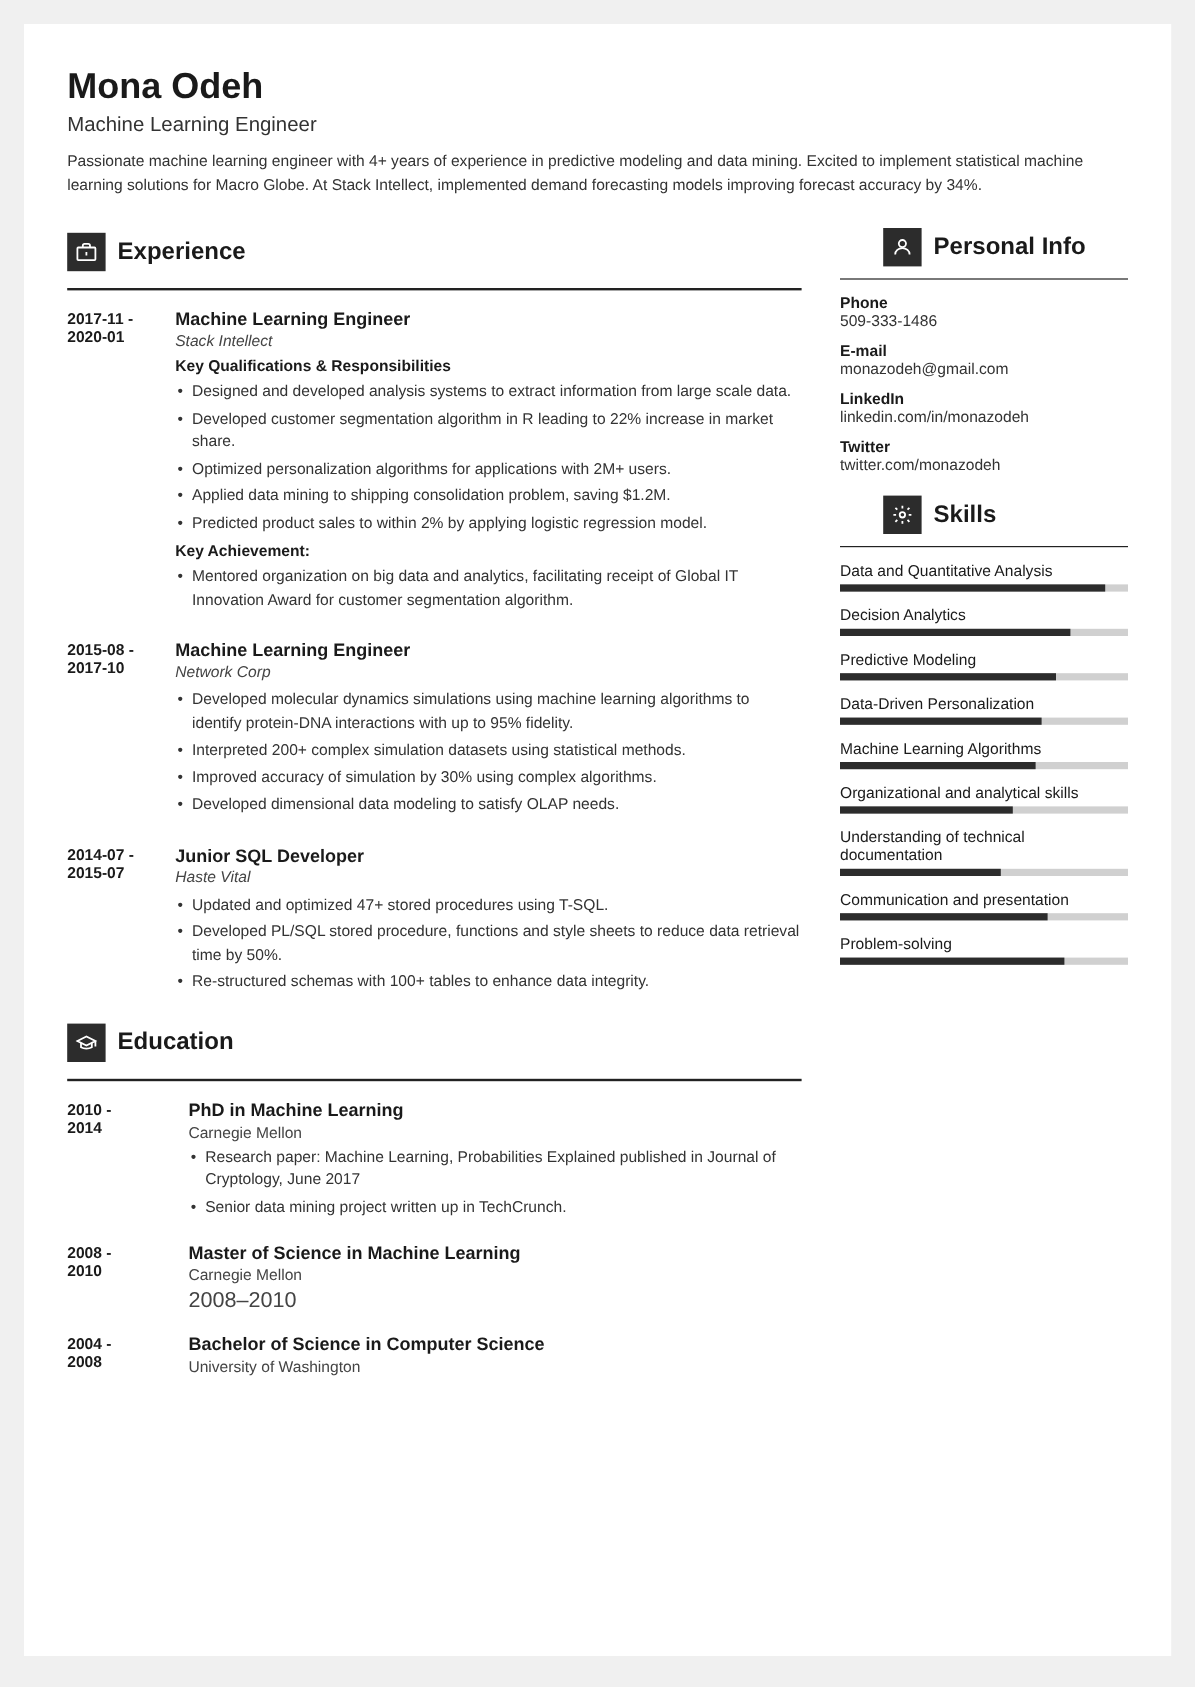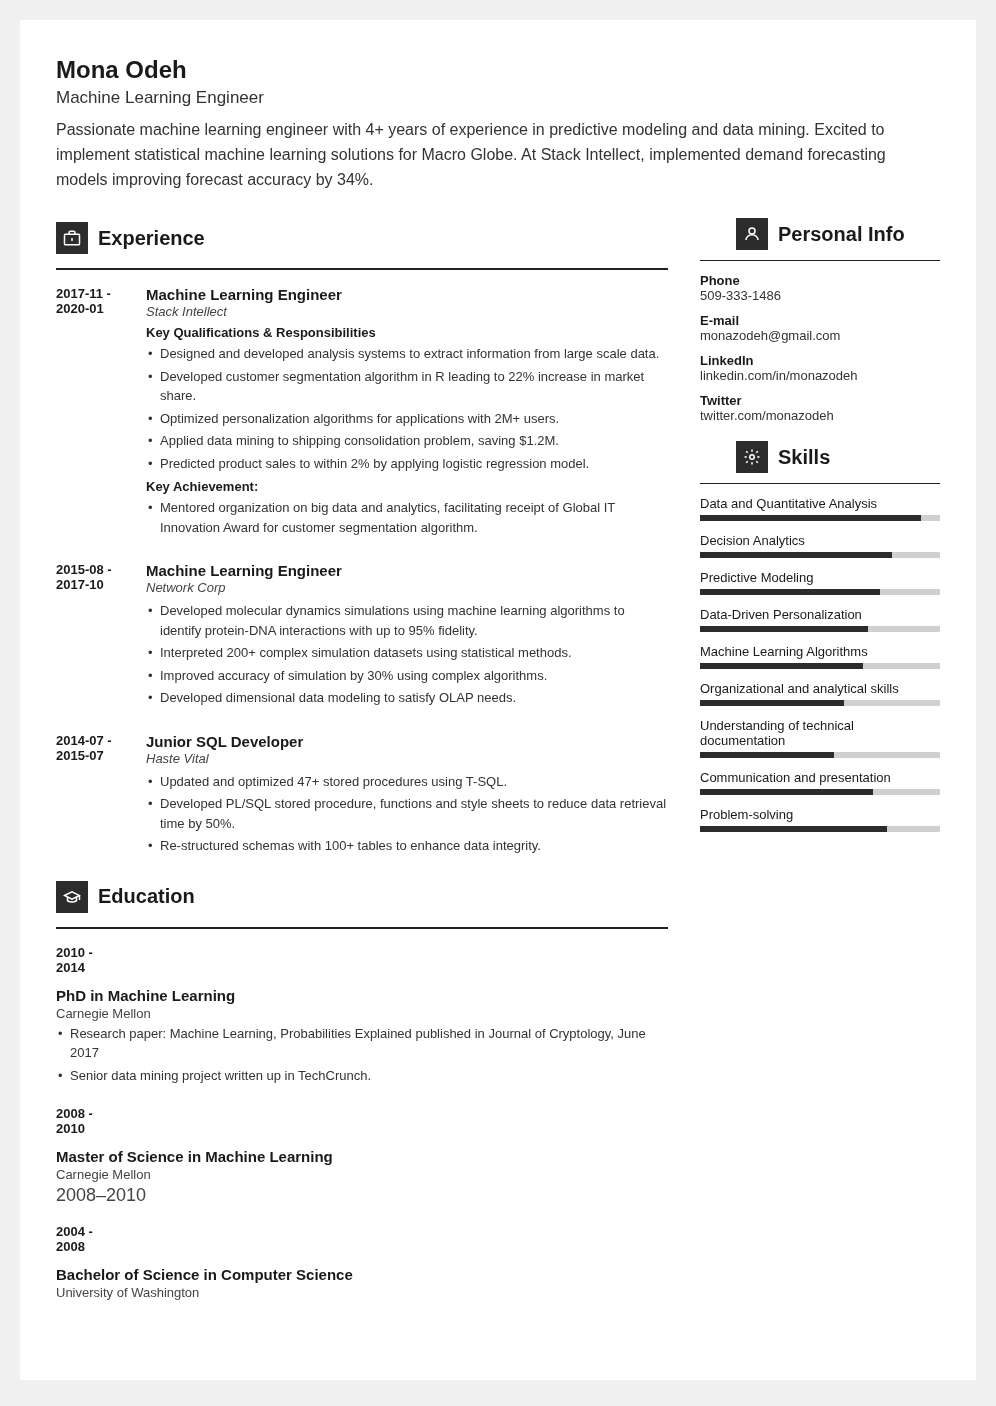--- a/index.html
+++ b/index.html
@@ -16,33 +16,33 @@
       width: 960px;
       min-height: 1360px;
       display: flex;
       flex-direction: column;
       padding: 36px 36px 36px 36px;
     }
     .header-section {
       margin-bottom: 16px;
     }
     .header-section h1 {
-      font-size: 24px;
+      font-size: 30px;
       font-weight: 900;
       color: #1a1a1a;
       margin-bottom: 4px;
     }
     .header-section h2 {
       font-size: 17px;
       font-weight: 400;
       color: #333;
       margin-bottom: 10px;
     }
     .header-section p {
-      font-size: 16px;
+      font-size: 13px;
       color: #333;
       line-height: 1.55;
     }
     .main-layout {
       display: flex;
       gap: 32px;
       margin-top: 10px;
     }
     .left-col {
       flex: 1 1 0;
@@ -128,23 +128,22 @@
     }
     .exp-content ul li::before {
       content: "•";
       position: absolute;
       left: 2px;
       color: #333;
     }
     
     .edu-entry {
       display: flex;
-      gap: 12px;
+      gap: 27px;
       margin-bottom: 18px;
-      flex-direction: column;
     }
     .edu-date {
       font-size: 13px;
       font-weight: 700;
       color: #1a1a1a;
       min-width: 74px;
       white-space: nowrap;
     }
     .edu-content .degree-title {
       font-size: 15px;

